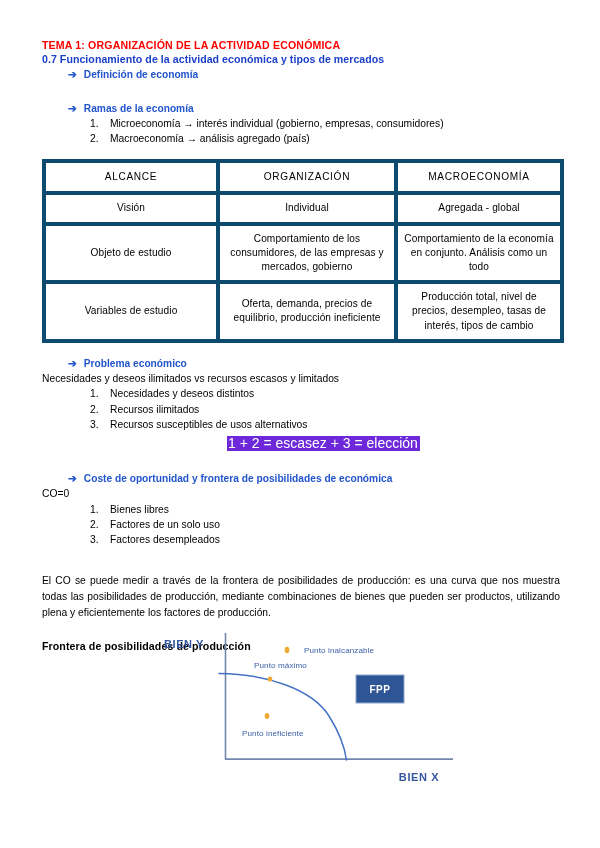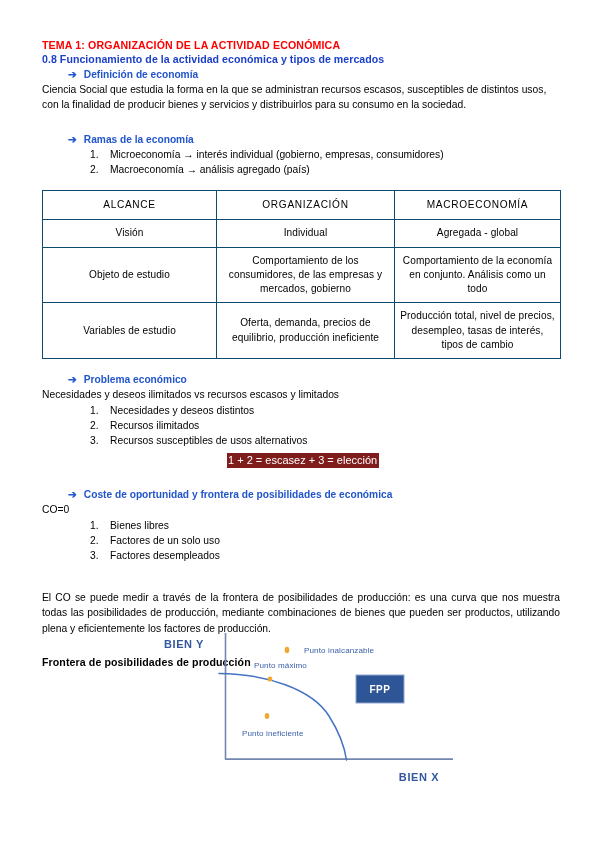--- a/index.html
+++ b/index.html
@@ -109,37 +109,37 @@
     margin: 0;
     letter-spacing: 0.1px;
   }
 
   .highlight-line {
     text-align: left;
     padding-left: 185px;
     margin: 2px 0 0 0;
   }
   .highlight {
-    background: #7f1d1d;
+    background: #6d28d9;
     color: #ffffff;
-    font-size: 11px;
+    font-size: 14px;
     padding: 1px 2px 1px 1px;
     line-height: 13px;
     display: inline-block;
   }
 
   
   table.data-table {
     border-collapse: collapse;
     width: 518px;
     table-layout: fixed;
     margin: 0;
   }
   table.data-table td {
-    border: 1px solid #0c4a6e;
+    border: 4px solid #0c4a6e;
     text-align: center;
     vertical-align: middle;
     font-size: 10.1px;
     line-height: 14.2px;
     padding: 6px 5px;
     letter-spacing: 0.1px;
   }
   table.data-table col.c1 { width: 174px; }
   table.data-table col.c2 { width: 178px; }
   table.data-table col.c3 { width: 166px; }
@@ -178,27 +178,26 @@
     letter-spacing: 0.6px;
   }
 </style>
 </head>
 <body>
 
 <div class="page">
   <div class="content">
 
     <p class="doc-title">TEMA 1: ORGANIZACIÓN DE LA ACTIVIDAD ECONÓMICA</p>
-    <p class="sec-title">0.8 Funcionamiento de la actividad económica y tipos de mercados</p>
+    <p class="sec-title">0.7 Funcionamiento de la actividad económica y tipos de mercados</p>
 
     <div class="sub-head">
       <span class="arrow">➔</span>
       <span>Definición de economía</span>
     </div>
-    <p class="para">Ciencia Social que estudia la forma en la que se administran recursos escasos, susceptibles de distintos usos, con la finalidad de producir bienes y servicios y distribuirlos para su consumo en la sociedad.</p>
 
     <div class="spacer-lg"></div>
 
     <div class="sub-head">
       <span class="arrow">➔</span>
       <span>Ramas de la economía</span>
     </div>
     <ol class="numlist">
       <li>Microeconomía → interés individual (gobierno, empresas, consumidores)</li>
       <li>Macroeconomía → análisis agregado (país)</li>

